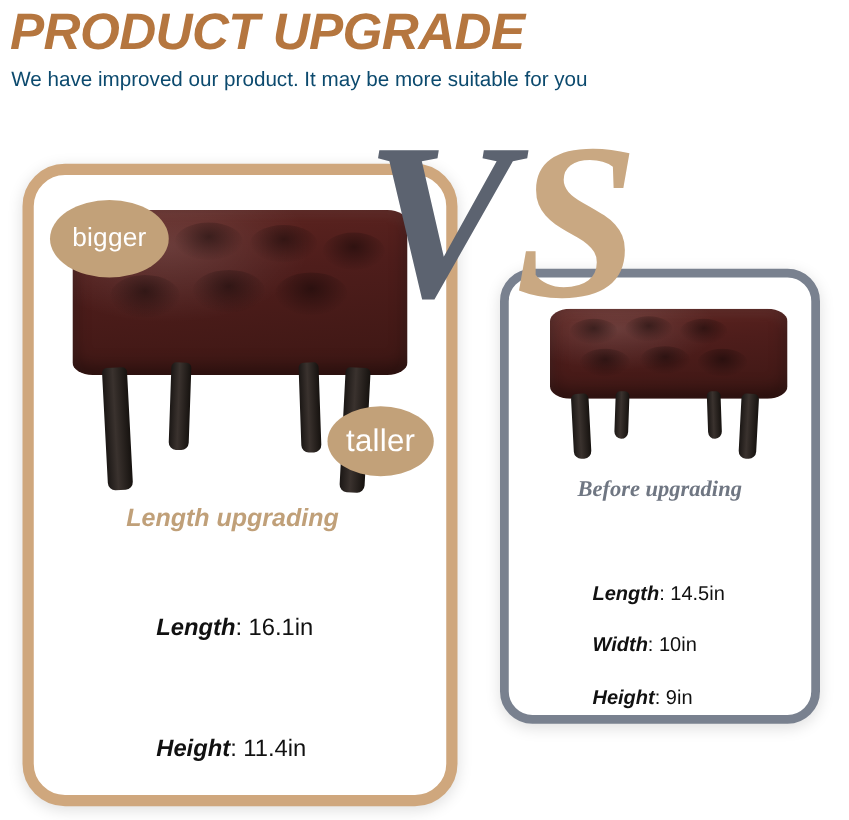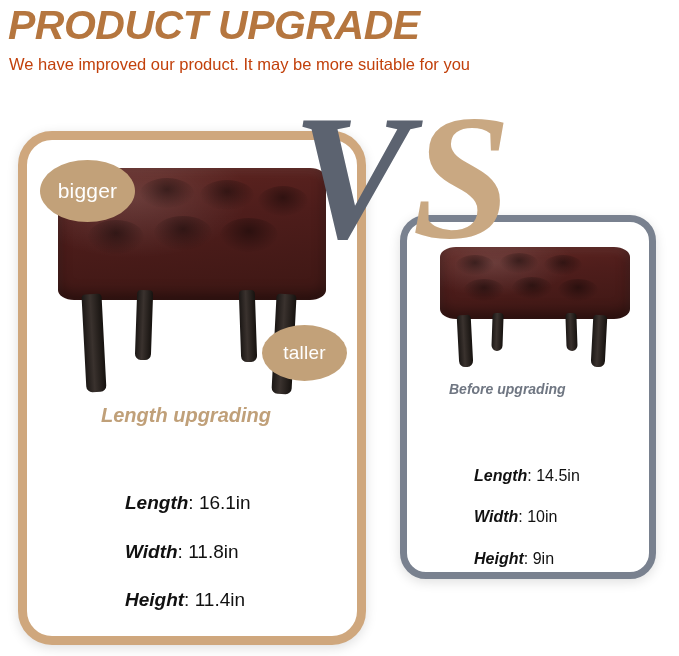--- a/index.html
+++ b/index.html
@@ -16,21 +16,21 @@
     position: absolute; left: 8px; top: 2px;
     font-size: 41px; line-height: 46px;
     font-weight: 700; font-style: italic;
     letter-spacing: -0.5px;
     color: #b5763f;
     white-space: nowrap;
   }
   .subtitle {
     position: absolute; left: 9px; top: 53px;
     font-size: 16.5px; line-height: 22px;
-    font-weight: 400; color: #c2410c;
+    font-weight: 400; color: #0c4a6e;
     white-space: nowrap;
   }
 
   
   .panel {
     position: absolute;
     background: #ffffff;
     border-style: solid;
     box-shadow: 0 3px 12px rgba(0,0,0,0.13);
   }
@@ -89,21 +89,21 @@
     letter-spacing: 0.2px;
   }
 
   
   .caption {
     position: absolute;
     font-weight: 700; font-style: italic;
     white-space: nowrap;
   }
   .caption-after  { color: #c0a079; font-size: 20px; left: 101px; top: 404px; }
-  .caption-before { color: #6f7682; font-size: 14px; left: 449px; top: 381px; }
+  .caption-before { color: #6f7682; font-size: 18px; left: 462px; top: 381px; font-family: Liberation Serif, serif; }
 
   
   .spec { position: absolute; white-space: nowrap; color: #111111; margin-top: 13px; }
   .spec b { font-weight: 700; font-style: italic; }
   .spec span { font-weight: 400; font-style: normal; }
   .spec-left  { font-size: 19px; }
   .spec-right { font-size: 16px; }
 </style>
 </head>
 <body>
@@ -126,31 +126,28 @@
     <div class="tuft" style="left:162px; top:50px; width:58px; height:34px;"></div>
     <div class="leg" style="left:26px;  top:126px; width:20px; height:98px; transform:rotate(-3deg);"></div>
     <div class="leg" style="left:78px;  top:122px; width:16px; height:70px; transform:rotate(2deg);"></div>
     <div class="leg" style="left:182px; top:122px; width:16px; height:72px; transform:rotate(-2deg);"></div>
     <div class="leg" style="left:216px; top:126px; width:20px; height:100px; transform:rotate(3deg);"></div>
   </div>
 
   <div class="badge" style="left:40px; top:160px; width:95px; height:62px; font-size:21px;justify-content:center;">
     <span>bigger</span>
   </div>
-  <div class="badge" style="left:262px; top:325px; width:85px; height:56px; font-size:19px;">
+  <div class="badge" style="left:262px; top:325px; width:85px; height:56px; font-size:25px;">
     <span>taller</span>
   </div>
 
   <div class="caption caption-after">Length upgrading</div>
 
   <div class="spec spec-left" style="left:125px; top:479px;">
     <b>Length</b><span>: 16.1in</span>
-  </div>
-  <div class="spec spec-left" style="left:125px; top:528px;">
-    <b>Width</b><span>: 11.8in</span>
   </div>
   <div class="spec spec-left" style="left:125px; top:576px;">
     <b>Height</b><span>: 11.4in</span>
   </div>
 
   <div class="panel panel-right"></div>
 
   <div class="ottoman" style="left:440px; top:247px; width:190px; height:122px;">
     <div class="otto-top" style="height:72px;"></div>
     <div class="tuft" style="left:16px;  top:8px;  width:38px; height:20px;"></div>

